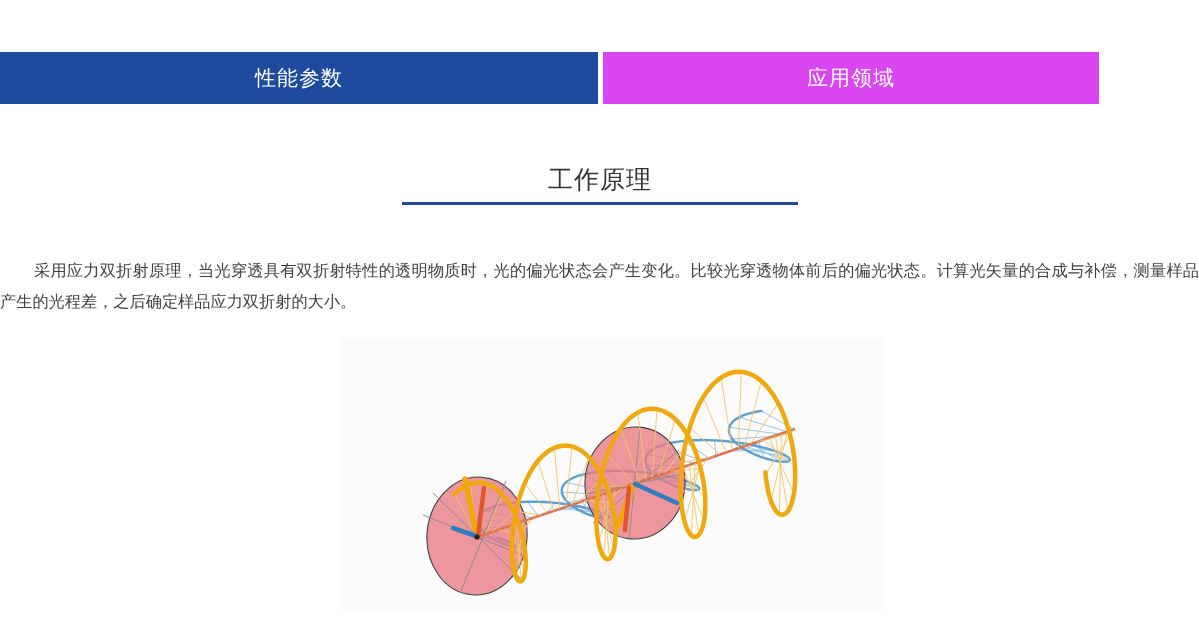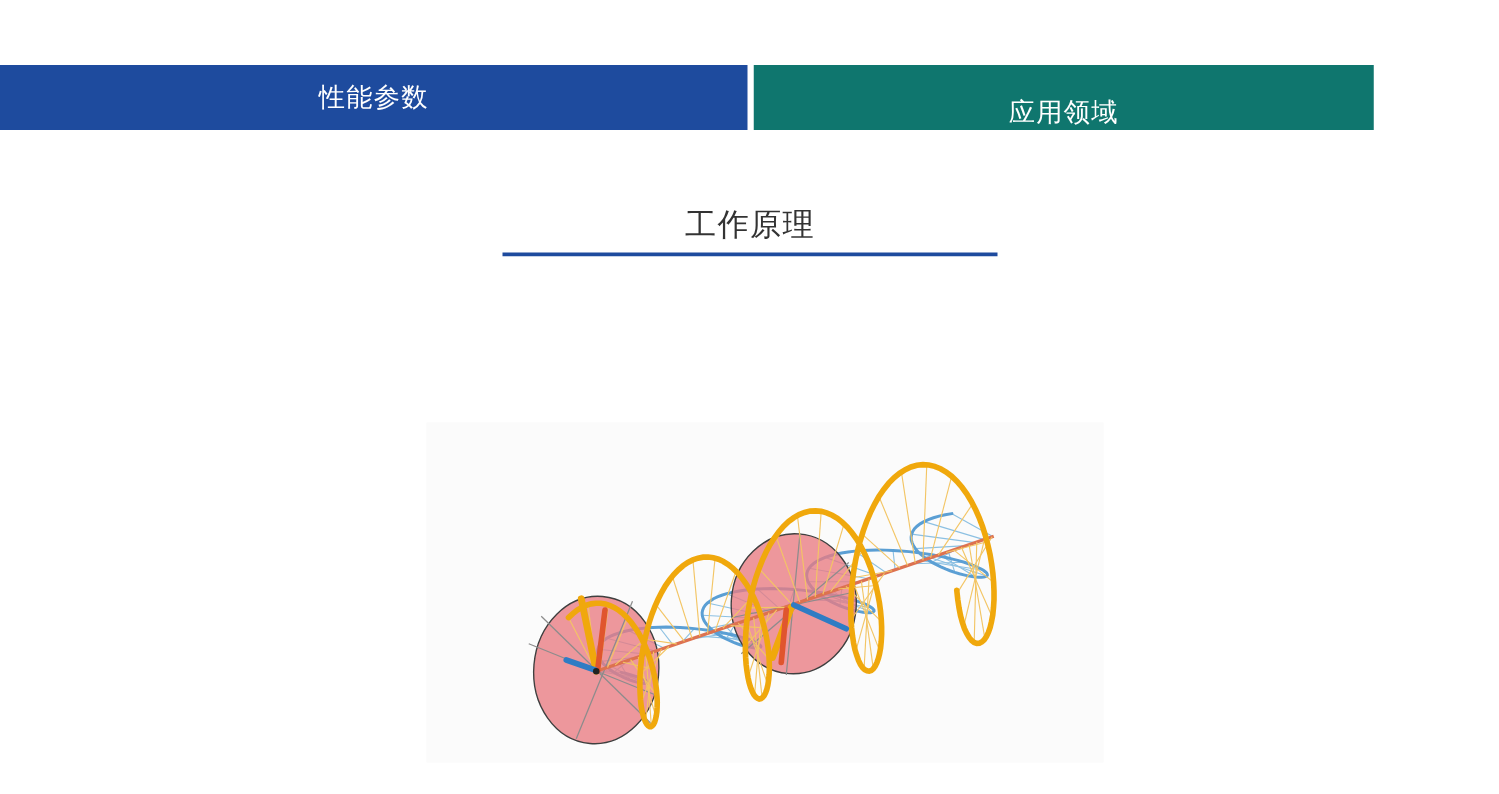--- a/index.html
+++ b/index.html
@@ -4,21 +4,21 @@
 <style>
   html,body{margin:0;padding:0;background:#ffffff;}
   body{font-family:"Liberation Sans","DejaVu Sans",sans-serif;}
   .page{position:relative;width:1199px;height:635px;background:#ffffff;overflow:hidden;}
 
   
   .tabbar{position:absolute;left:0;top:52px;width:1199px;height:52px;}
   .tab{position:absolute;top:0;height:52px;display:flex;align-items:center;justify-content:center;
        color:#ffffff;font-size:21px;letter-spacing:1px;cursor:pointer;}
   .tab-blue{left:0;width:598px;background:#1e4b9e;}
-  .tab-orange{left:603px;width:496px;background:#0f766e;align-items:flex-end;}
+  .tab-orange{left:603px;width:496px;background:#d946ef;}
 
   
   .section-head{position:absolute;left:402px;top:163px;width:396px;text-align:center;}
   .section-title{font-size:25px;font-weight:normal;color:#333333;letter-spacing:1px;}
   .section-underline{position:absolute;left:402px;top:202px;width:396px;height:3px;background:#1e4b9e;}
 
   
   .desc{position:absolute;left:0;top:255px;width:1199px;
         font-size:16.2px;line-height:31px;color:#3f3f3f;text-indent:34px;text-align:justify;}
 
@@ -38,20 +38,21 @@
     <div class="tab tab-orange">
       <span>应用领域</span>
     </div>
   </div>
 
   <div class="section-head">
     <span class="section-title">工作原理</span>
   </div>
   <div class="section-underline"></div>
 
+  <div class="desc">采用应力双折射原理，当光穿透具有双折射特性的透明物质时，光的偏光状态会产生变化。比较光穿透物体前后的偏光状态。计算光矢量的合成与补偿，测量样品产生的光程差，之后确定样品应力双折射的大小。</div>
 
   <div class="figure-panel">
     <svg width="542" height="272" viewBox="0 0 542 272" xmlns="http://www.w3.org/2000/svg">
         <rect x="0" y="0" width="542" height="272" fill="#fbfbfb"></rect>
         <line x1="136" y1="199" x2="156.00815272658977" y2="199.94160637882365" stroke="#8cc0e2" stroke-width="0.9"></line>
         <line x1="136" y1="199" x2="171.37587229013045" y2="204.45405676571968" stroke="#8cc0e2" stroke-width="0.9"></line>
         <line x1="140.73440794360226" y1="197.39208786821055" x2="177.10572226036084" y2="207.87237853509436" stroke="#8cc0e2" stroke-width="0.9"></line>
         <line x1="147.8360198590057" y1="194.98021967052637" x2="173.4012925563695" y2="208.66981305796926" stroke="#8cc0e2" stroke-width="0.9"></line>
         <line x1="154.93763177440908" y1="192.5683514728422" x2="162.91304441564438" y2="205.97457051908336" stroke="#8cc0e2" stroke-width="0.9"></line>
         <line x1="162.0392436898125" y1="190.15648327515802" x2="150.08962135324322" y2="199.80592814824593" stroke="#8cc0e2" stroke-width="0.9"></line>

